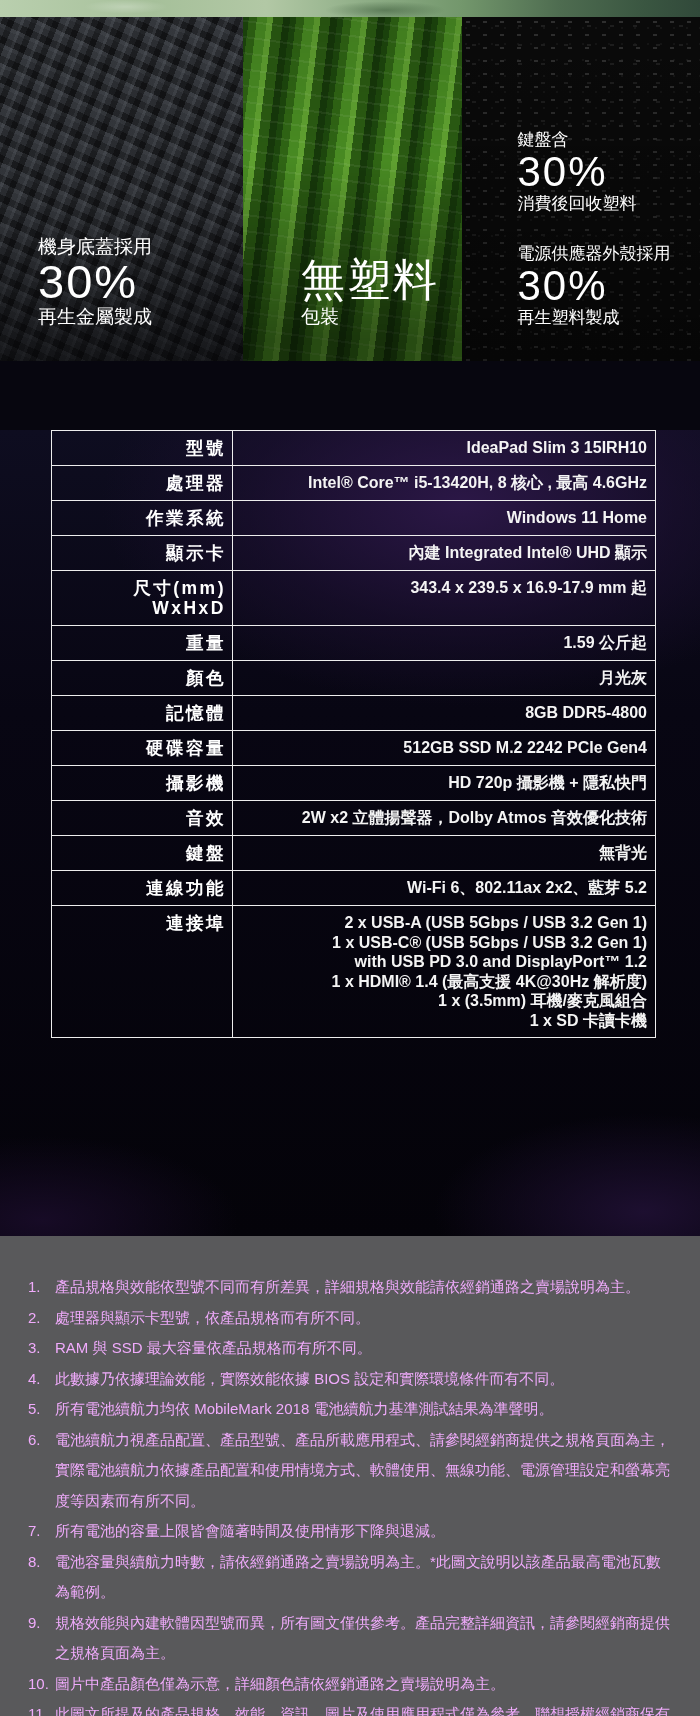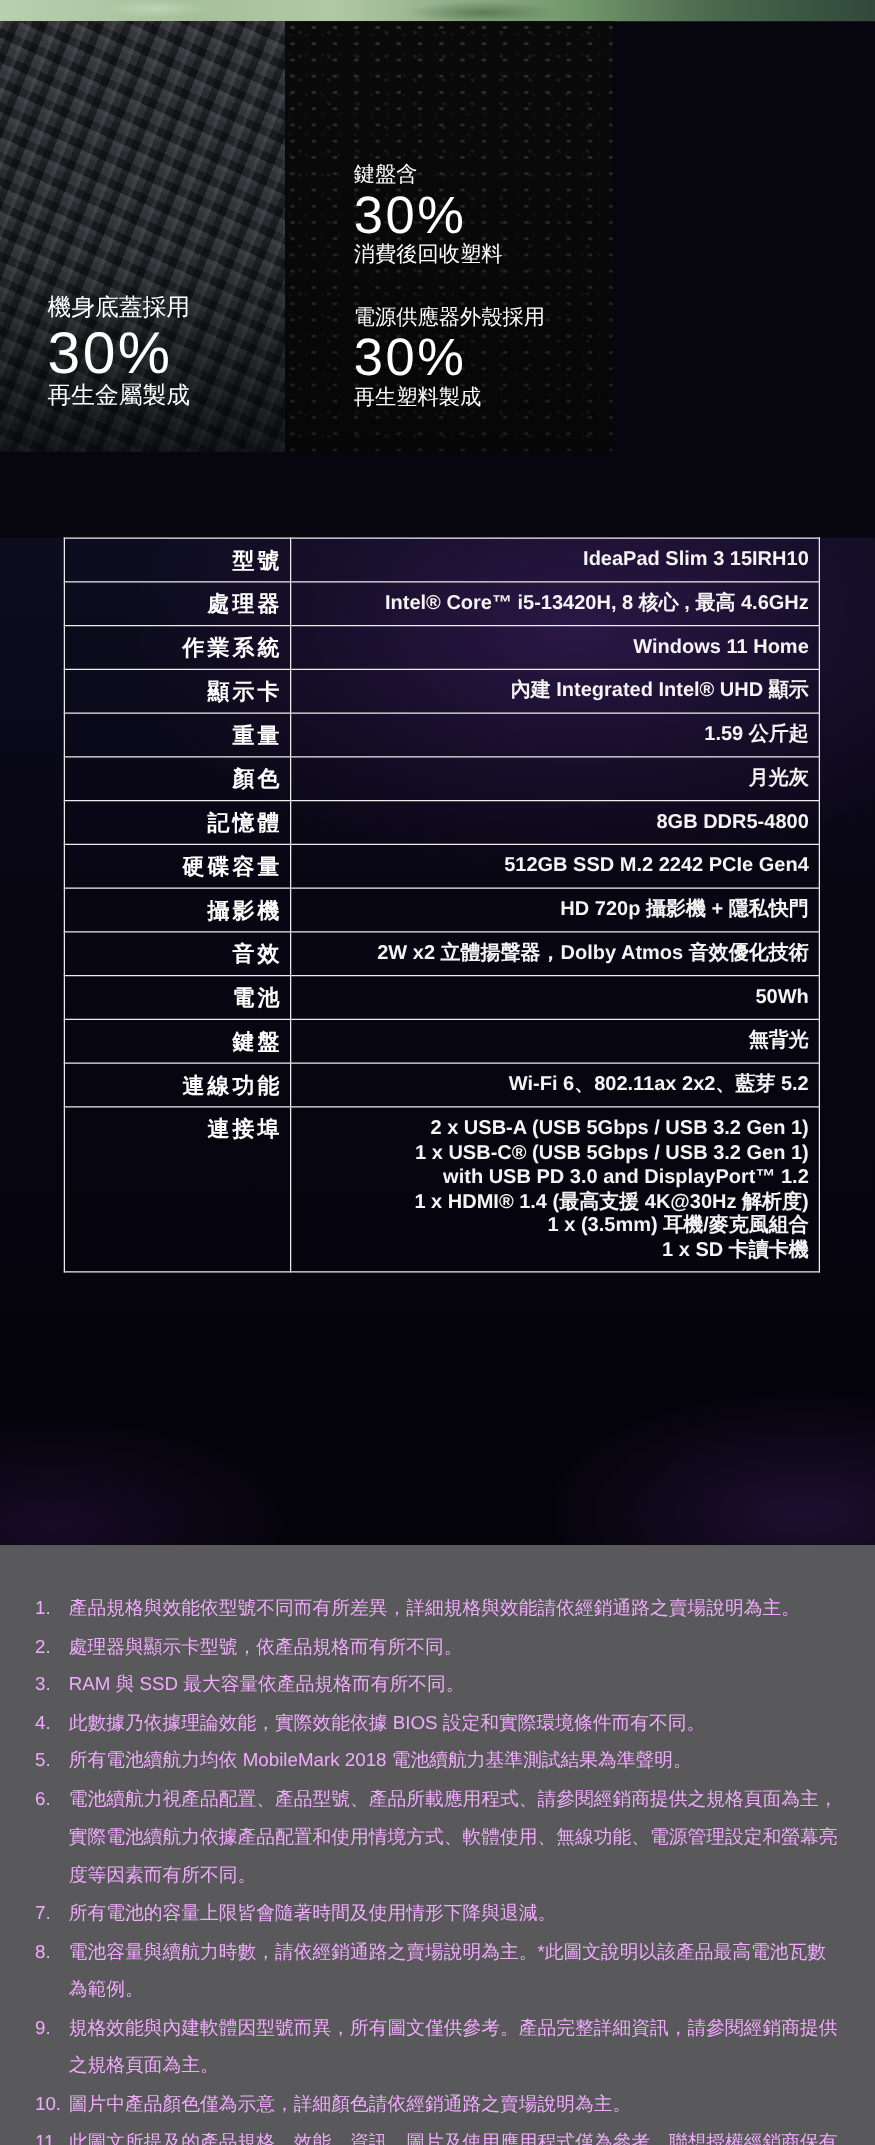--- a/index.html
+++ b/index.html
@@ -16,21 +16,21 @@
   .forest-strip {
     height:17px; width:700px;
     background:
       radial-gradient(60px 10px at 18% 40%, rgba(255,255,255,.25), transparent 70%),
       radial-gradient(80px 12px at 55% 60%, rgba(40,70,40,.45), transparent 75%),
       linear-gradient(90deg,#b9cfae 0%,#a6c09a 22%,#b2c8a5 38%,#8fae87 52%,#73976c 66%,#4e6c50 80%,#3a5641 92%,#31493a 100%);
   }
   .panels { display:flex; height:344px; }
   .panel { position:relative; height:344px; overflow:hidden; }
   .panel-charcoal {
-    width:228px;
+    width:268px;
     background:
       linear-gradient(180deg, rgba(8,8,10,.15) 0%, rgba(8,8,10,.22) 55%, rgba(4,4,6,.68) 100%),
       repeating-linear-gradient(112deg, rgba(152,160,170,.20) 0px 3px, rgba(15,16,18,.05) 3px 9px, rgba(0,0,0,.38) 9px 15px, rgba(104,110,118,.16) 15px 21px),
       repeating-linear-gradient(205deg, rgba(122,128,136,.15) 0px 4px, rgba(0,0,0,0) 4px 11px, rgba(0,0,0,.42) 11px 18px),
       #34373c;
   }
   .panel-bamboo {
     width:242px;
     background:
       linear-gradient(180deg, rgba(0,0,0,.10) 0%, rgba(0,0,0,0) 42%, rgba(0,0,0,.46) 94%),
@@ -121,20 +121,26 @@
     <div class="panels">
 
       <div class="panel panel-charcoal">
         <div class="claim claim-metal">
           <div class="claim-small">機身底蓋採用</div>
           <div class="claim-big">30%</div>
           <div class="claim-small">再生金屬製成</div>
         </div>
       </div>
 
+      <div class="panel panel-bamboo">
+        <div class="claim claim-plastic-free">
+          <div class="claim-big">無塑料</div>
+          <div class="claim-small">包裝</div>
+        </div>
+      </div>
 
       <div class="panel panel-pellets">
         <div class="claim claim-keyboard">
           <div class="claim-small3">鍵盤含</div>
           <div class="claim-big3">30%</div>
           <div class="claim-small3">消費後回收塑料</div>
         </div>
         <div class="claim claim-adapter">
           <div class="claim-small3">電源供應器外殼採用</div>
           <div class="claim-big3">30%</div>
@@ -166,20 +172,26 @@
               <div class="val-line">Windows 11 Home</div>
             </td>
           </tr>
           <tr>
             <th>顯示卡</th>
             <td>
               <div class="val-line">內建 Integrated Intel® UHD 顯示</div>
             </td>
           </tr>
           <tr>
+            <th>尺寸(mm) WxHxD</th>
+            <td>
+              <div class="val-line">343.4 x 239.5 x 16.9-17.9 mm 起</div>
+            </td>
+          </tr>
+          <tr>
             <th>重量</th>
             <td>
               <div class="val-line">1.59 公斤起</div>
             </td>
           </tr>
           <tr>
             <th>顏色</th>
             <td>
               <div class="val-line">月光灰</div>
             </td>
@@ -199,26 +211,20 @@
           <tr>
             <th>攝影機</th>
             <td>
               <div class="val-line">HD 720p 攝影機 + 隱私快門</div>
             </td>
           </tr>
           <tr>
             <th>音效</th>
             <td>
               <div class="val-line">2W x2 立體揚聲器，Dolby Atmos 音效優化技術</div>
-            </td>
-          </tr>
-          <tr>
-            <th>電池</th>
-            <td>
-              <div class="val-line">50Wh</div>
             </td>
           </tr>
           <tr>
             <th>鍵盤</th>
             <td>
               <div class="val-line">無背光</div>
             </td>
           </tr>
           <tr>
             <th>連線功能</th>

